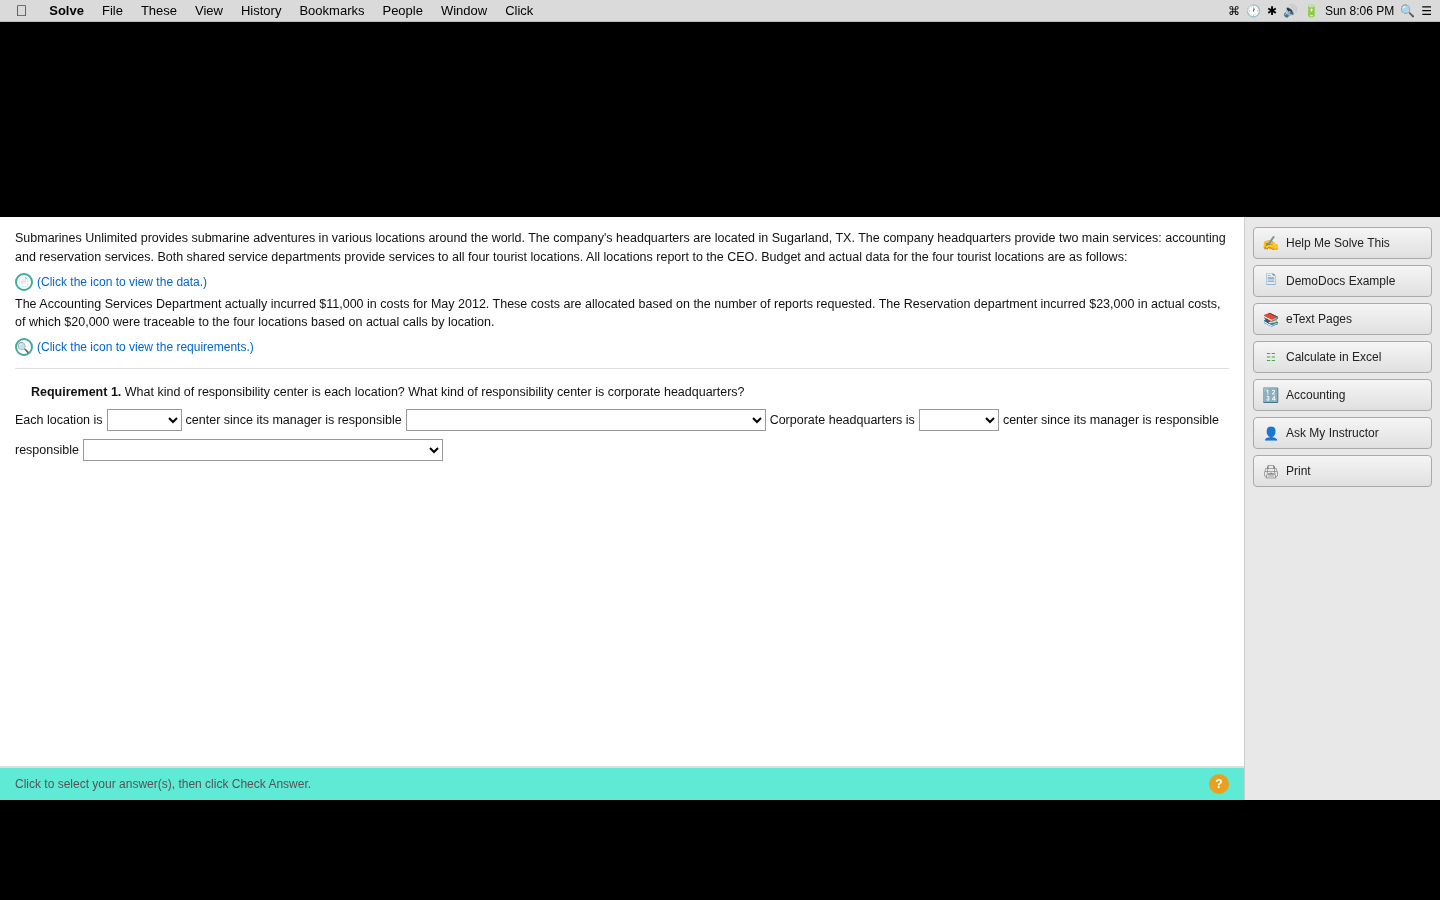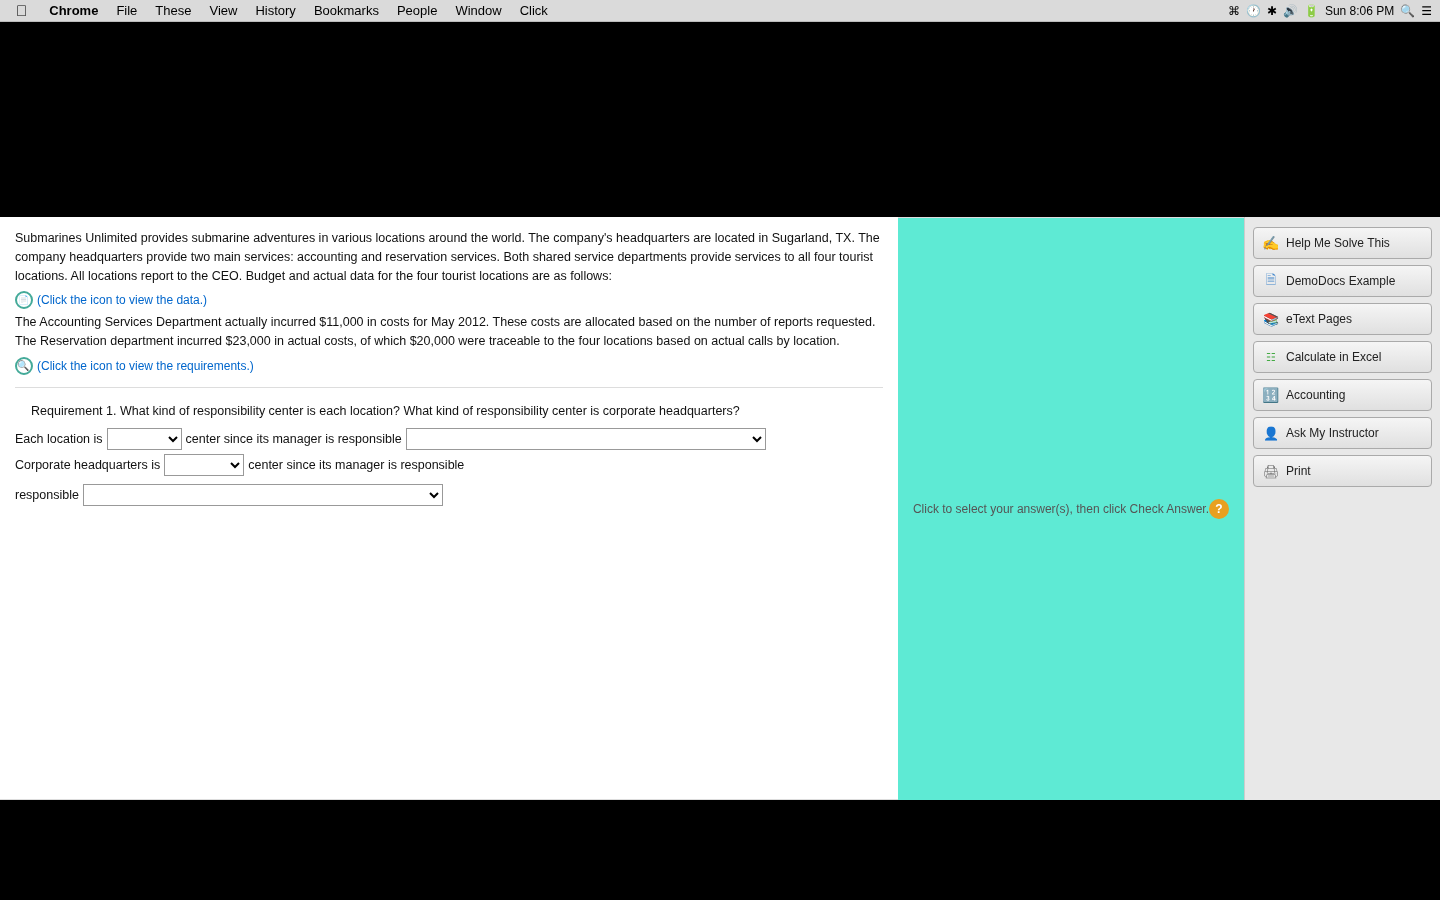--- a/index.html
+++ b/index.html
@@ -60,21 +60,21 @@
       flex: 1;
       background: #f0f0f0;
     }
 
     
     #main-content {
       flex: 1;
       background: #fff;
       border-right: 1px solid #ccc;
       display: flex;
-      flex-direction: row;
+      flex-direction: column;
       overflow: hidden;
     }
 
     #question-body {
       padding: 12px 15px 8px 15px;
       flex: 1;
       overflow-y: auto;
       border-bottom: 1px solid #ddd;
     }
 
@@ -123,21 +123,21 @@
 
     .separator { border: none; border-top: 1px solid #ddd; margin: 8px 0; }
 
     .requirement-section { padding: 8px 0; }
 
     .req-heading {
       font-size: 12.5px;
       color: #111;
       margin-bottom: 10px;
     }
-    .req-heading strong { font-weight: normal; padding-left: 16px; }
+    .req-heading strong { font-weight: bold; padding-left: 16px; }
 
     .answer-row {
       display: flex;
       align-items: center;
       flex-wrap: wrap;
       gap: 4px;
       font-size: 12.5px;
       color: #111;
       margin-bottom: 8px;
     }
@@ -234,21 +234,21 @@
   </style>
 </head>
 <body>
 
 <div id="menubar">
   <div class="menubar-left">
     <div class="menubar-item">
       <span class="apple-logo"></span>
     </div>
     <div class="menubar-item">
-      <strong>Chrome</strong>
+      <strong>Solve</strong>
     </div>
     <div class="menubar-item">
       <span>File</span>
     </div>
     <div class="menubar-item">
       <span>These</span>
     </div>
     <div class="menubar-item">
       <span>View</span>
     </div>

